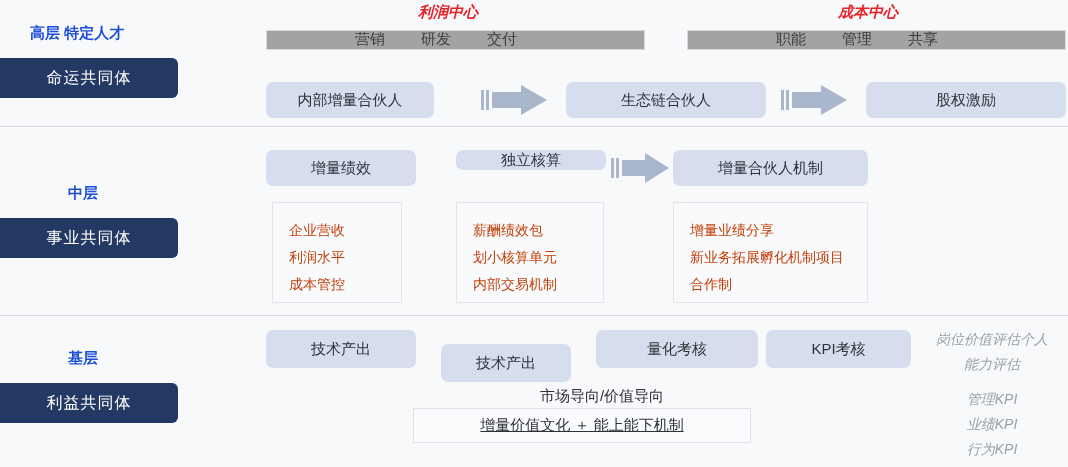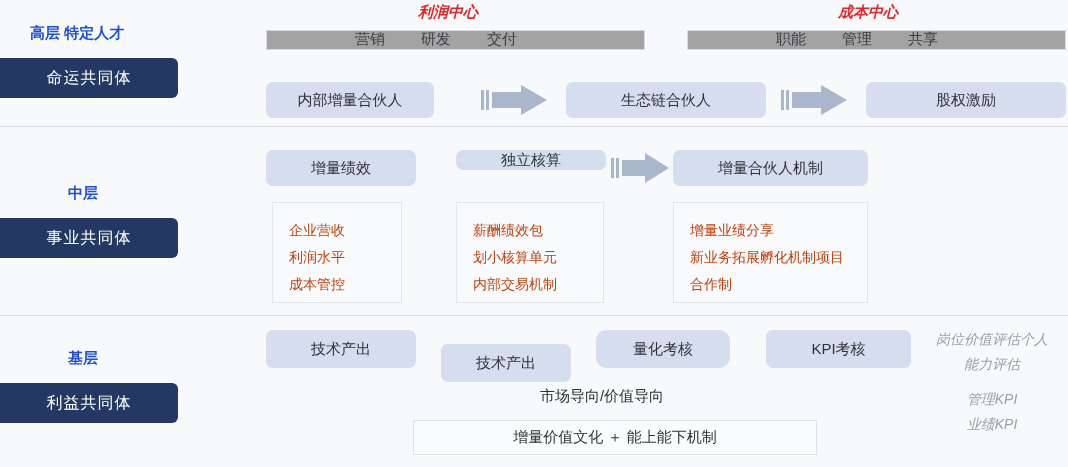--- a/index.html
+++ b/index.html
@@ -217,25 +217,26 @@
     <div class="line">新业务拓展孵化机制项目</div>
     <div class="line">合作制</div>
   </div>
 
 
   <div class="tier-label" style="left:68px;top:349px;">基层</div>
   <div class="tier-badge" style="left:-14px;top:383px;width:192px;">利益共同体</div>
 
   <div class="pill" style="left:266px;top:330px;width:150px;height:38px;">技术产出</div>
   <div class="pill" style="left:441px;top:344px;width:130px;height:38px;">技术产出</div>
-  <div class="pill" style="left:596px;top:330px;width:134px;height:38px;border-radius:11px;">量化考核</div>
+  <div class="pill" style="left:596px;top:330px;width:162px;height:38px;">量化考核</div>
   <div class="pill" style="left:766px;top:330px;width:145px;height:38px;">KPI考核</div>
 
   <div class="caption" style="left:442px;top:387px;width:320px;">市场导向/价值导向</div>
 
-  <div class="foot-box" style="left:413px;top:420px;width:404px;height:35px;">增量价值文化 ＋ 能上能下机制</div>
+  <div class="foot-box" style="left:413px;top:408px;width:338px;height:35px;text-decoration:underline;">增量价值文化 ＋ 能上能下机制</div>
 
   <div class="note wrap" style="left:932px;top:327px;width:120px;">岗位价值评估个人能力评估</div>
 
   <div class="note" style="left:932px;top:387px;width:120px;">管理KPI</div>
   <div class="note" style="left:932px;top:412px;width:120px;">业绩KPI</div>
+  <div class="note" style="left:932px;top:437px;width:120px;">行为KPI</div>
 
 </div>
 
 </body></html>

